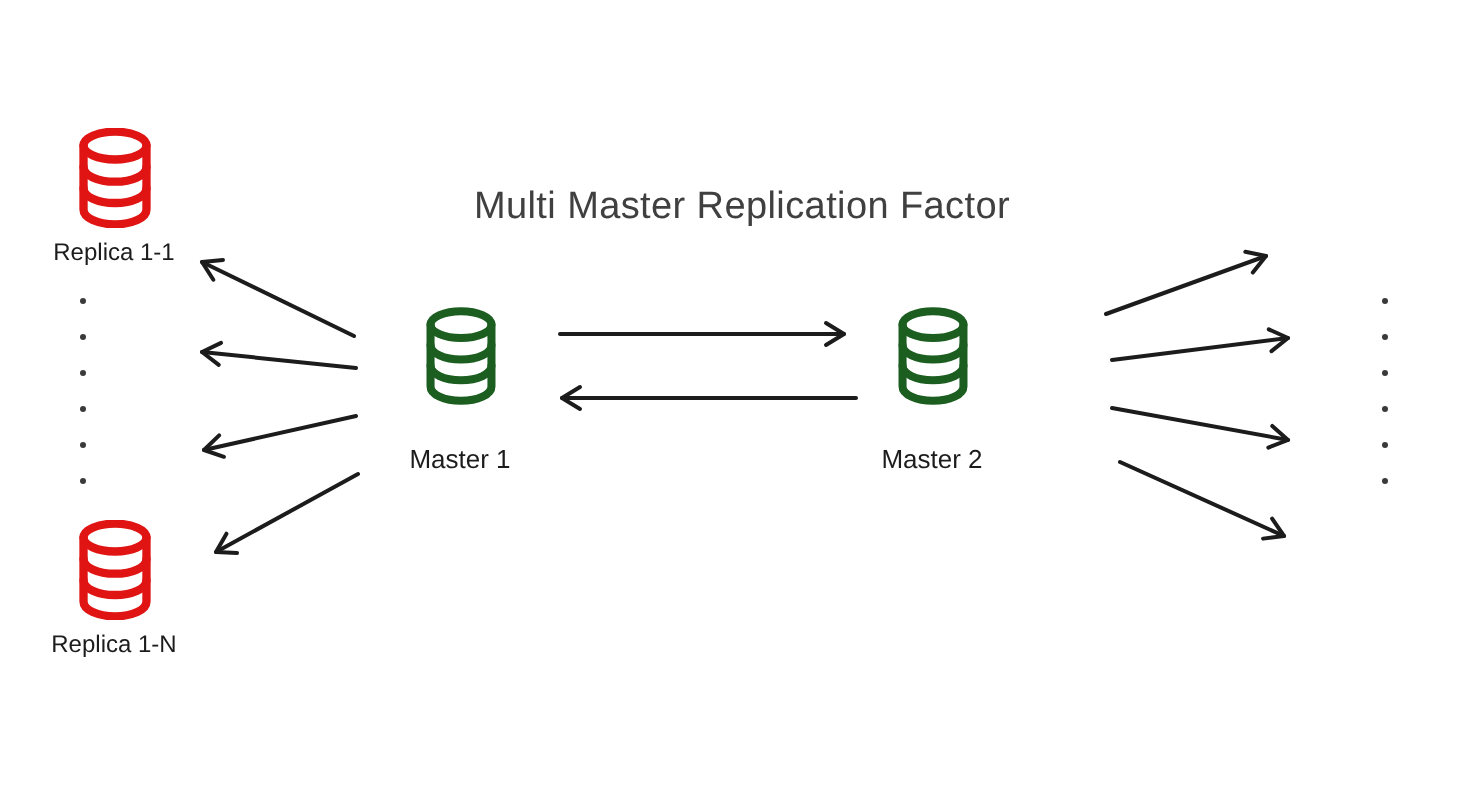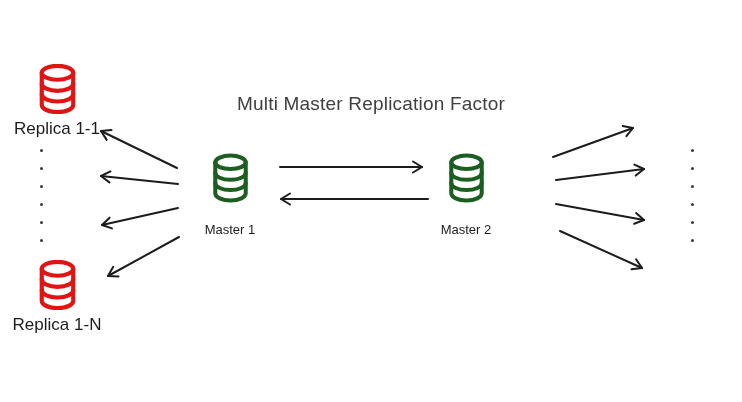--- a/index.html
+++ b/index.html
@@ -40,21 +40,21 @@
     width: 80px;
     display: flex;
     flex-direction: column;
     align-items: center;
   }
   .node .node-label {
     color: #1c1c1c;
     white-space: nowrap;
   }
   .replica-node .db-icon { width: 45px; height: 50px; }
-  .replica-node .node-label { margin-top: 5px; font-size: 17px; }
+  .replica-node .node-label { margin-top: 5px; font-size: 12px; }
   .master-node .db-icon { width: 43px; height: 50px; }
   .master-node .node-label { margin-top: 19px; font-size: 13px; }
   .dots {
     position: absolute;
     display: flex;
     flex-direction: column;
     gap: 15px;
     align-items: center;
   }
   .dot {

